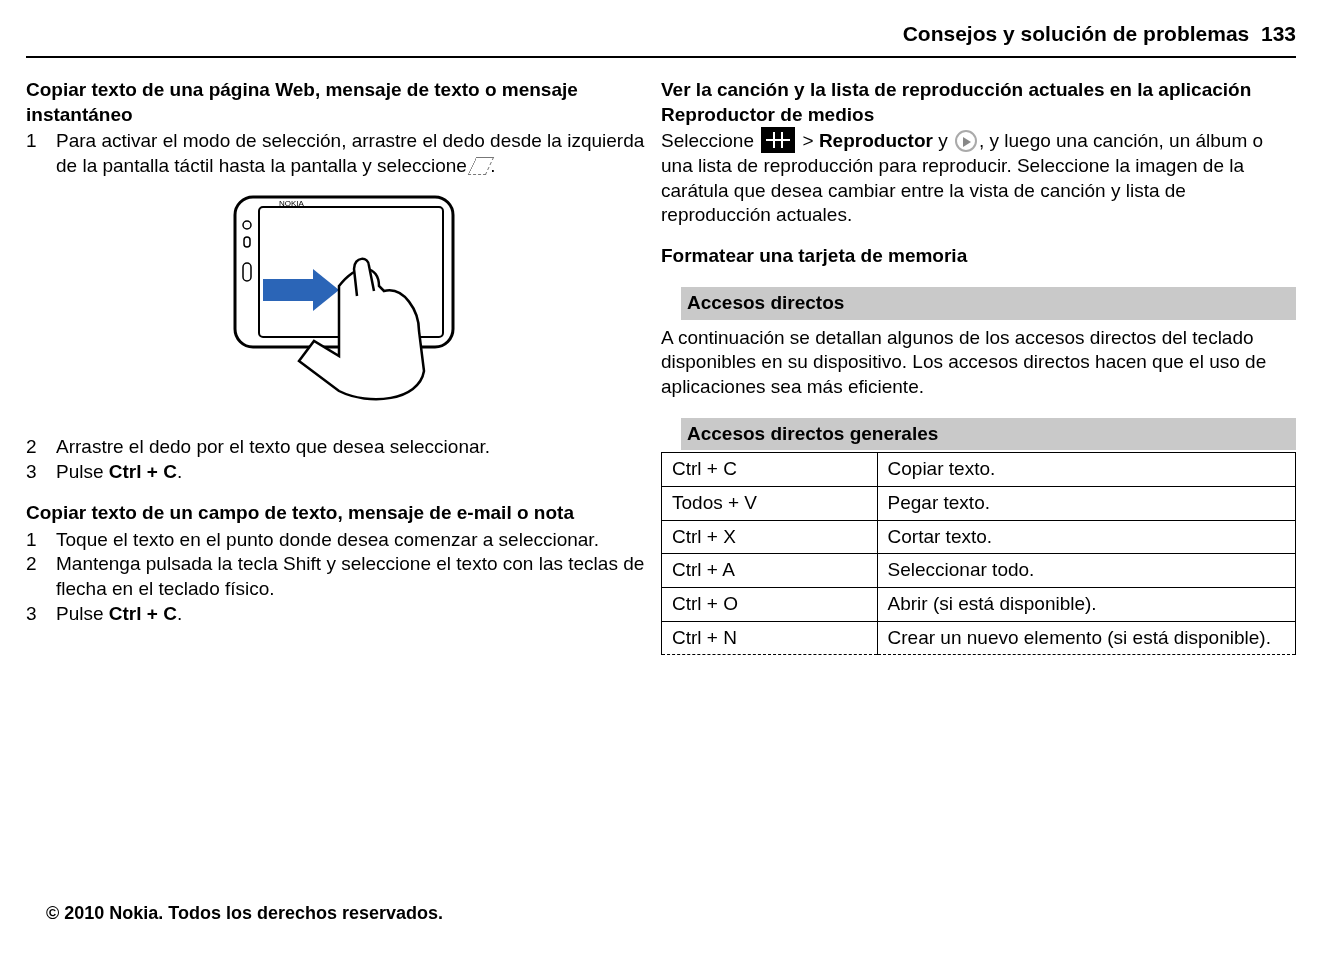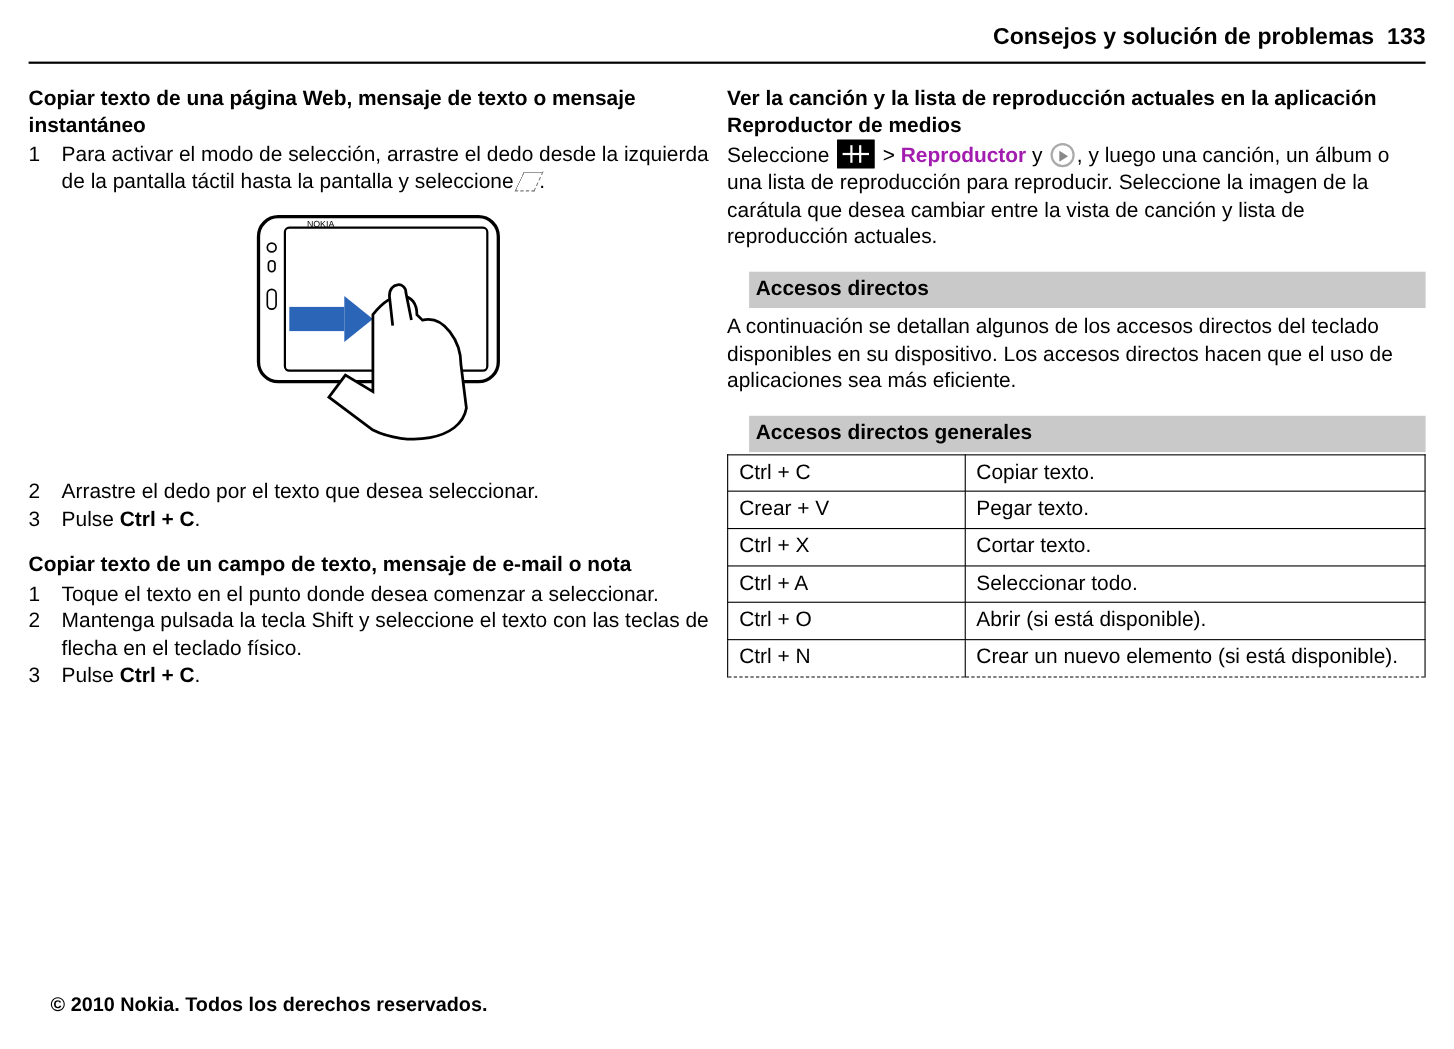--- a/index.html
+++ b/index.html
@@ -33,21 +33,21 @@
   }
   .ol { margin: 2px 0 12px 0; }
   .ol-row { display: flex; }
   .ol-num { width: 30px; flex-shrink: 0; }
   .ol-txt { flex: 1; }
   .bold { font-weight: bold; }
   .fig {
     text-align: center;
     margin: 12px 0 18px 0;
   }
-  .menu-link { color: #a21caf; font-weight: bold; }
+  .menu-link { color: #000000; font-weight: bold; }
   .menu-box {
     display: inline-block;
     width: 34px; height: 26px;
     border: 2px solid #000;
     background: #000;
     position: relative;
     vertical-align: -6px;
     margin: 0 2px;
   }
   .menu-box::before {
@@ -179,33 +179,34 @@
       </div>
     </div>
   </div>
 
   <div class="col">
     <div class="sect-title">Ver la canción y la lista de reproducción actuales en la aplicación Reproductor de medios</div>
     <div>
       <span>Seleccione </span><span class="menu-box"></span><span> &gt; </span><span class="menu-link">Reproductor</span><span> y </span><span class="media-icon"></span><span>, y luego una canción, un álbum o una lista de reproducción para reproducir. Seleccione la imagen de la carátula que desea cambiar entre la vista de canción y lista de reproducción actuales.</span>
     </div>
 
+    <div class="sect-title spaced-top">Formatear una tarjeta de memoria</div>
 
     <div class="gray-bar">Accesos directos</div>
     <div class="intro">A continuación se detallan algunos de los accesos directos del teclado disponibles en su dispositivo. Los accesos directos hacen que el uso de aplicaciones sea más eficiente.</div>
 
     <div class="gray-bar">Accesos directos generales</div>
     <table class="shortcuts">
       <tbody id="shortcuts-body">
           <tr>
             <td style="width: 34%;">Ctrl + C</td>
             <td>Copiar texto.</td>
           </tr>
           <tr>
-            <td style="width: 34%;">Crear + V</td>
+            <td style="width: 34%;">Todos + V</td>
             <td>Pegar texto.</td>
           </tr>
           <tr>
             <td style="width: 34%;">Ctrl + X</td>
             <td>Cortar texto.</td>
           </tr>
           <tr>
             <td style="width: 34%;">Ctrl + A</td>
             <td>Seleccionar todo.</td>
           </tr>

